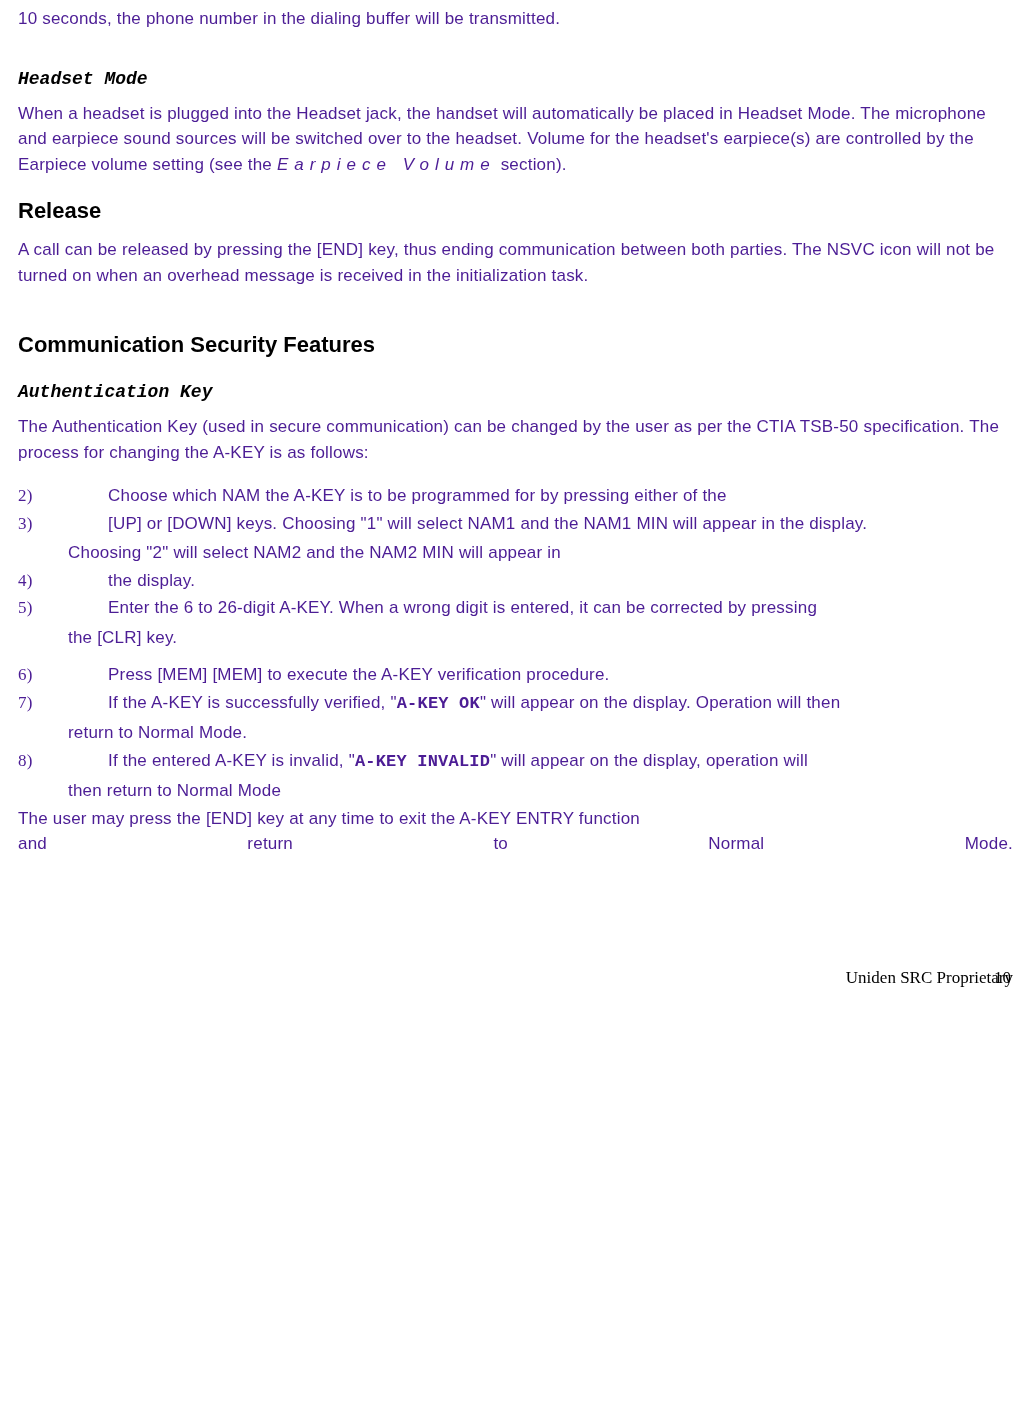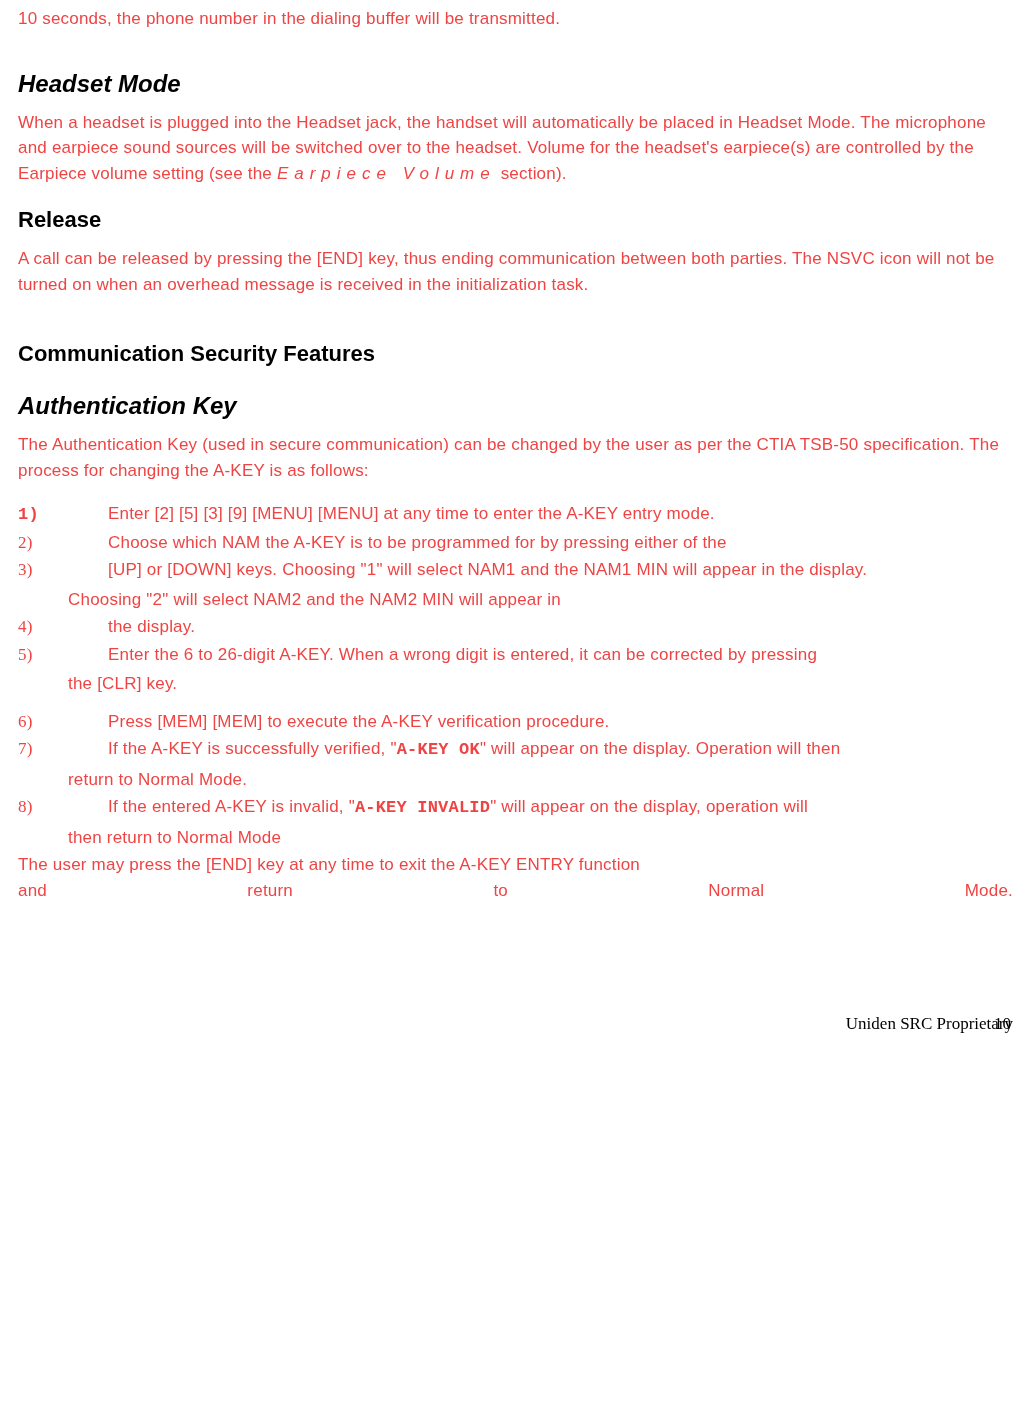--- a/index.html
+++ b/index.html
@@ -9,35 +9,35 @@
     color: #000;
     margin: 0;
     padding: 6px 18px 20px 18px;
     width: 1031px;
     box-sizing: border-box;
     background: #fff;
   }
   .light {
     font-family: "Arial Narrow", Arial, sans-serif;
     font-weight: 300;
-    color: #ef4444;
+    color: #4c1d95;
     letter-spacing: 0.2px;
   }
   .h2 {
     font-family: Arial, Helvetica, sans-serif;
     font-weight: bold;
     font-size: 22px;
     margin-top: 17px;
     margin-bottom: 10px;
   }
   .h3 {
-    font-family: Liberation Sans, sans-serif;
+    font-family: Liberation Mono, monospace;
     font-weight: bold;
     font-style: italic;
-    font-size: 24px;
+    font-size: 18px;
     margin-top: 34px;
     margin-bottom: 8px;
   }
   .para {
     margin-bottom: 8px;
   }
   .em-spaced {
     font-style: italic;
     letter-spacing: 6px;
     font-family: "Arial Narrow", Arial, sans-serif;
@@ -107,21 +107,20 @@
 
 <div class="h2">Release</div>
 <div class="light para">A call can be released by pressing the [END] key, thus ending communication between both parties. The NSVC icon will not be turned on when an overhead message is received in the initialization task.</div>
 
 <div class="h2" style="margin-top:40px">Communication Security Features</div>
 
 <div class="h3" style="margin-top:18px">Authentication Key</div>
 <div class="light para">The Authentication Key (used in secure communication) can be changed by the user as per the CTIA TSB-50 specification. The process for changing the A-KEY is as follows:</div>
 
 <ol class="steps light">
-  <li><span class="num">1)</span><span>Enter [2] [5] [3] [9] [MENU] [MENU] at any time to enter the A-KEY entry mode.</span></li>
   <li><span class="num-serif">2)</span><span>Choose which NAM the A-KEY is to be programmed for by pressing either of the</span></li>
   <li><span class="num-serif">3)</span><span>[UP] or [DOWN] keys. Choosing "1" will select NAM1 and the NAM1 MIN will appear in the display.</span></li>
 </ol>
 <div class="light continuation">Choosing "2" will select NAM2 and the NAM2 MIN will appear in</div>
 
 <ol class="steps light" style="margin-top:0">
   <li><span class="num-serif">4)</span><span>the display.</span></li>
   <li><span class="num-serif">5)</span><span>Enter the 6 to 26-digit A-KEY.  When a wrong digit is entered, it can be corrected by pressing</span></li>
 </ol>
 <div class="light continuation">the [CLR] key.</div>

